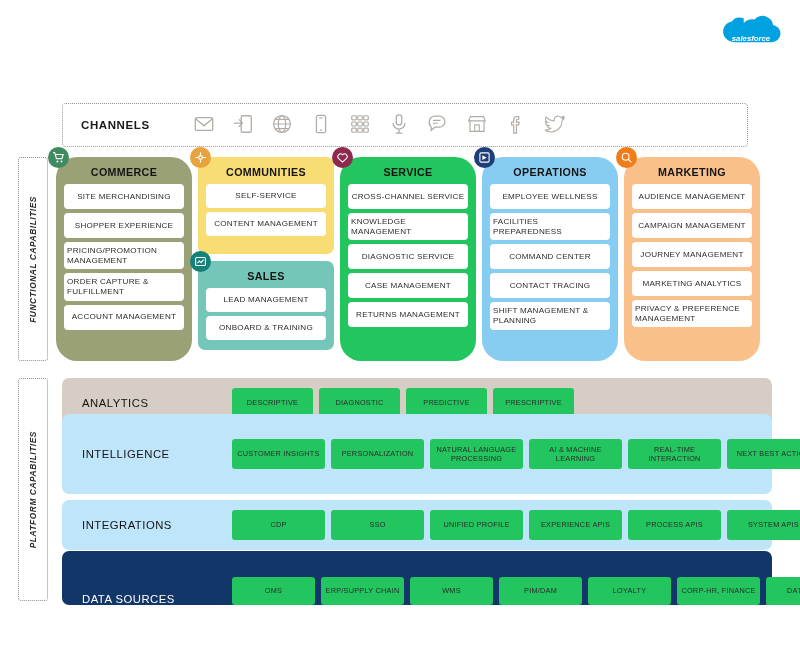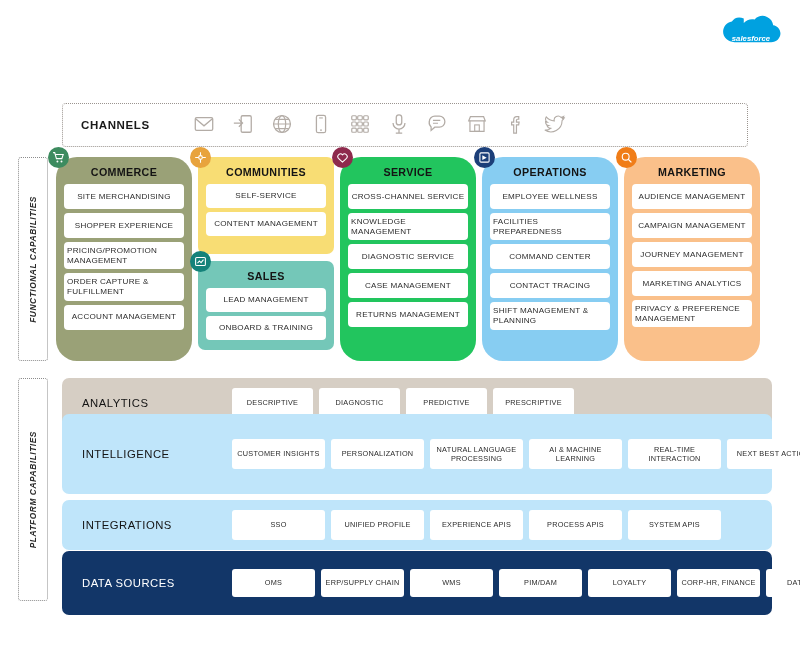--- a/index.html
+++ b/index.html
@@ -78,30 +78,30 @@
     position: absolute; left: 62px; width: 710px; border-radius: 7px;
     display: flex; align-items: center;
   }
   .prow-label {
     font-size: 11.3px; font-weight: normal; letter-spacing: .5px;
     color: #141414; width: 150px; flex: none; margin-left: 20px;
   }
   .prow.dark .prow-label { color: #ffffff; }
   .chips { display: flex; align-items: center; gap: 6px; flex-wrap: nowrap; }
   .chip {
-    background: #ffffff; border-radius: 3px; color: #2b2b2b;
+    background: #22c55e; border-radius: 3px; color: #2b2b2b;
     font-size: 7.3px; letter-spacing: .25px; line-height: 1.25;
     text-align: center; padding: 2px 4px;
     display: flex; align-items: center; justify-content: center;
     min-height: 30px;
   }
   #row-analytics     { top: 378px; height: 50px; }
   #row-intelligence  { top: 414px; height: 80px; }
   #row-integrations  { top: 500px; height: 50px; }
-  #row-datasources   { top: 551px; height: 64px; }
+  #row-datasources   { top: 551px; height: 54px; align-items: flex-end; }
   #row-analytics .chip    { width: 81px; }
   #row-intelligence .chip { width: 93px; }
   #row-integrations .chip { width: 93px; }
   #row-datasources .chip  { width: 83px; min-height: 28px; }
 </style>
 </head>
 <body>
 
 <div class="page">
 
@@ -311,20 +311,21 @@
       <div class="chip">NATURAL LANGUAGE PROCESSING</div>
       <div class="chip">AI &amp; MACHINE LEARNING</div>
       <div class="chip">REAL-TIME INTERACTION</div>
       <div class="chip">NEXT BEST ACTION</div>
     </div>
   </div>
 
   <div class="prow" id="row-integrations" style="background: rgb(191, 229, 250);">
     <div class="prow-label">INTEGRATIONS</div>
     <div class="chips">
+      <div class="chip">CDP</div>
       <div class="chip">SSO</div>
       <div class="chip">UNIFIED PROFILE</div>
       <div class="chip">EXPERIENCE APIS</div>
       <div class="chip">PROCESS APIS</div>
       <div class="chip">SYSTEM APIS</div>
     </div>
   </div>
 
   <div class="prow dark" id="row-datasources" style="background: rgb(18, 54, 104);">
     <div class="prow-label">DATA SOURCES</div>

